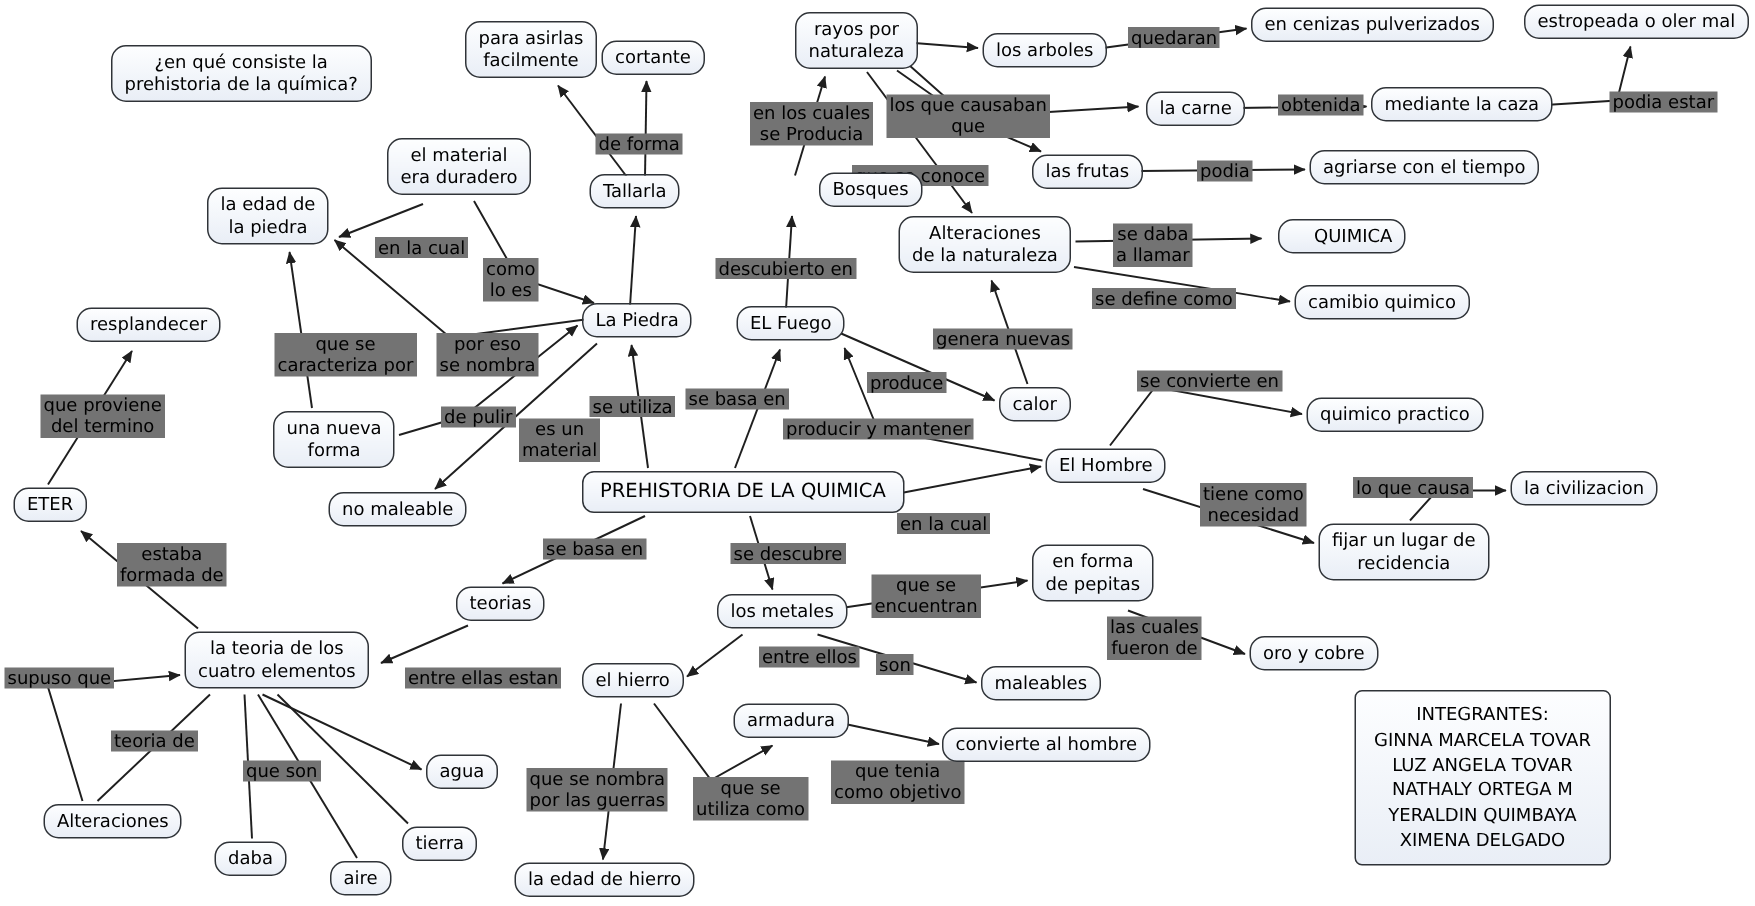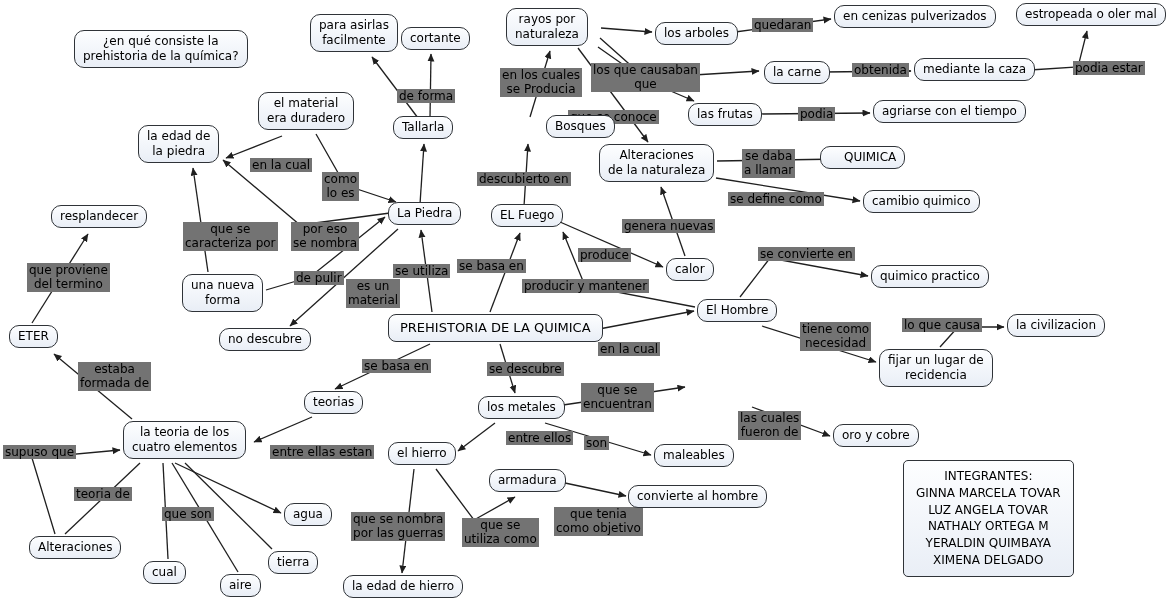--- a/index.html
+++ b/index.html
@@ -79,66 +79,68 @@
       <polyline points="140,463 65,534"></polyline>
       <polyline points="414,469 402,573" marker-end="url(#arrowhead)"></polyline>
       <polyline points="436,469 474,520 515,497" marker-end="url(#arrowhead)"></polyline>
       <polyline points="565,483 626,496" marker-end="url(#arrowhead)"></polyline>
     </svg>
 <div class="node" style="left: 74px; top: 30px;">¿en qué consiste la
 prehistoria de la química?</div>
     <div class="node" style="left: 310px; top: 14px;">para asirlas
 facilmente</div>
     <div class="node" style="left: 401px; top: 27px;">cortante</div>
-    <div class="node" style="left: 506px; top: 8px;">rayos por
+    <div class="node" style="left: 530px; top: 8px;">rayos por
 naturaleza</div>
     <div class="node" style="left: 655px; top: 22px;">los arboles</div>
     <div class="node" style="left: 834px; top: 5px;">en cenizas pulverizados</div>
     <div class="node" style="left: 1016px; top: 3px;">estropeada o oler mal</div>
     <div class="node" style="left: 764px; top: 61px;">la carne</div>
     <div class="node" style="left: 914px; top: 58px;">mediante la caza</div>
     <div class="node" style="left: 688px; top: 103px;">las frutas</div>
     <div class="node" style="left: 873px; top: 100px;">agriarse con el tiempo</div>
     <div class="node" style="left: 258px; top: 92px;">el material
 era duradero</div>
     <div class="node" style="left: 393px; top: 116px;">Tallarla</div>
     <div class="node" style="left: 498px; top: 115px; margin-left: 48px;">Bosques</div>
     <div class="node" style="left: 138px; top: 125px;">la edad de
 la piedra</div>
     <div class="node" style="left: 599px; top: 144px;">Alteraciones
 de la naturaleza</div>
-    <div class="node" style="left: 820px; top: 146px; padding-left: 23px;">QUIMICA</div>
+    <div class="node" style="left: 852px; top: 146px; padding-left: 23px;">QUIMICA</div>
     <div class="node" style="left: 863px; top: 190px;">camibio quimico</div>
     <div class="node" style="left: 388px; top: 202px;">La Piedra</div>
     <div class="node" style="left: 491px; top: 204px;">EL Fuego</div>
     <div class="node" style="left: 51px; top: 205px;">resplandecer</div>
     <div class="node" style="left: 666px; top: 258px;">calor</div>
     <div class="node" style="left: 871px; top: 265px;">quimico practico</div>
     <div class="node" style="left: 182px; top: 274px;">una nueva
 forma</div>
     <div class="node" style="left: 697px; top: 299px;">El Hombre</div>
     <div class="node" style="left: 9px; top: 325px;">ETER</div>
-    <div class="node" style="left: 219px; top: 328px;">no descubre</div>
+    <div class="node" style="left: 219px; top: 328px;">no maleable</div>
     <div class="node main" style="left: 388px; top: 314px;">PREHISTORIA DE LA QUIMICA</div>
     <div class="node" style="left: 1007px; top: 314px;">la civilizacion</div>
     <div class="node" style="left: 879px; top: 349px;">fijar un lugar de
 recidencia</div>
+    <div class="node" style="left: 688px; top: 363px;">en forma
+de pepitas</div>
     <div class="node" style="left: 304px; top: 391px;">teorias</div>
     <div class="node" style="left: 478px; top: 396px;">los metales</div>
     <div class="node" style="left: 833px; top: 424px;">oro y cobre</div>
     <div class="node" style="left: 654px; top: 444px;">maleables</div>
     <div class="node" style="left: 123px; top: 421px;">la teoria de los
 cuatro elementos</div>
     <div class="node" style="left: 388px; top: 442px;">el hierro</div>
     <div class="node" style="left: 489px; top: 469px;">armadura</div>
     <div class="node" style="left: 628px; top: 485px;">convierte al hombre</div>
     <div class="node" style="left: 284px; top: 503px;">agua</div>
     <div class="node" style="left: 29px; top: 536px;">Alteraciones</div>
     <div class="node" style="left: 268px; top: 551px;">tierra</div>
-    <div class="node" style="left: 143px; top: 561px;">cual</div>
+    <div class="node" style="left: 143px; top: 561px;">daba</div>
     <div class="node" style="left: 220px; top: 574px;">aire</div>
     <div class="node" style="left: 343px; top: 575px;">la edad de hierro</div>
     <div class="node credits" style="left: 903px; top: 460px;">INTEGRANTES:
 GINNA MARCELA TOVAR
 LUZ ANGELA TOVAR
 NATHALY ORTEGA M
 YERALDIN QUIMBAYA
 XIMENA DELGADO</div>
     <div class="link-label" style="left: 752px; top: 18px;">quedaran</div>
     <div class="link-label" style="left: 852px; top: 63px;">obtenida</div>

